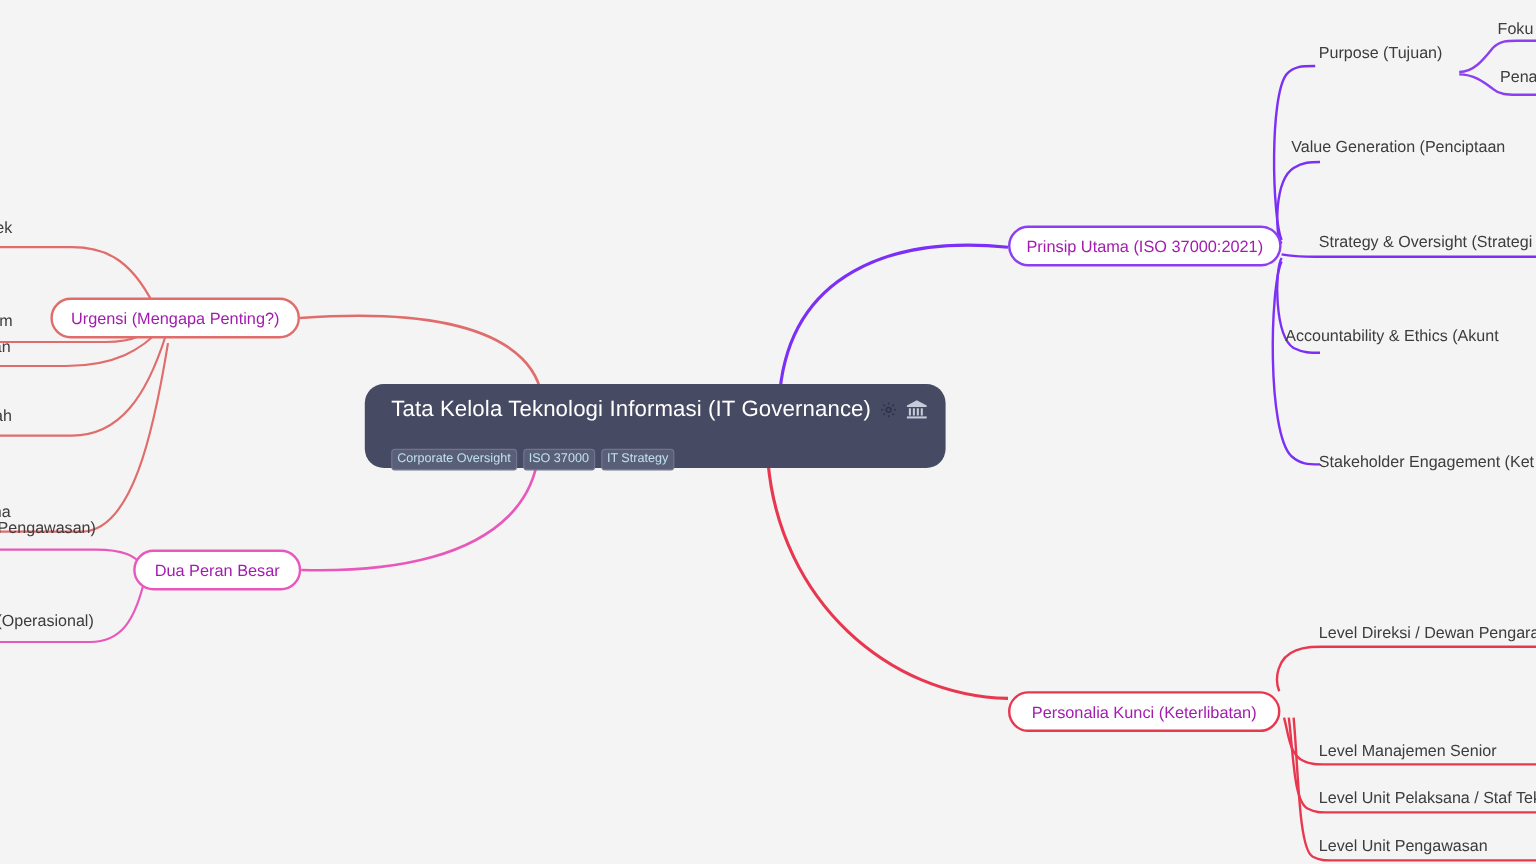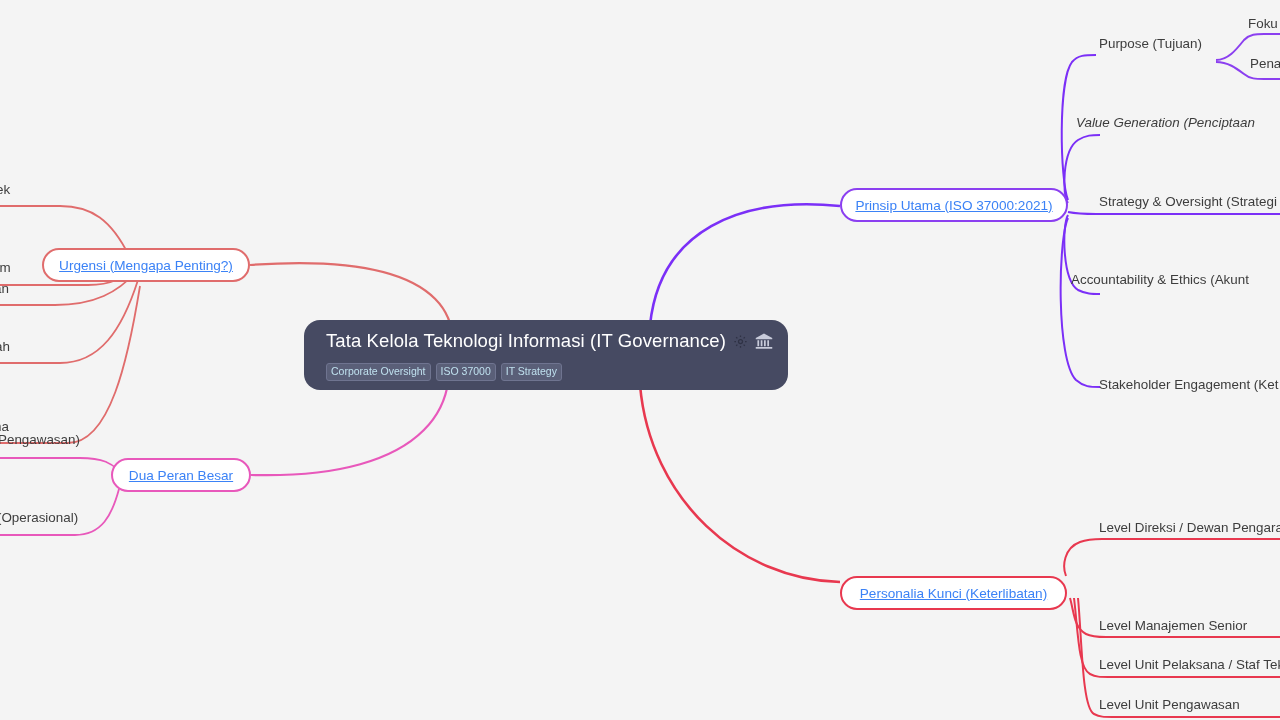--- a/index.html
+++ b/index.html
@@ -42,21 +42,21 @@
   .root-title {
     color: #ffffff;
     font-size: 18.5px;
     font-weight: 400;
     letter-spacing: .1px;
   }
   .root-icon { display: inline-flex; align-items: center; }
   .root-tags {
     display: flex;
     gap: 5px;
-    margin-top: 11px;
+    margin-top: 22px;
   }
   .tag {
     background: #5a5f78;
     color: #bfe0ee;
     border: 1px solid #6f7490;
     border-radius: 3px;
     font-size: 10.5px;
     line-height: 13px;
     padding: 1px 4px 2px 4px;
     white-space: nowrap;
@@ -64,27 +64,26 @@
 
   
   .pill {
     position: absolute;
     display: flex;
     align-items: center;
     justify-content: center;
     background: #ffffff;
     border-radius: 999px;
     border: 2px solid #888;
-    color: #3b82f6;
+    color: #a21caf;
     font-size: 13.6px;
     white-space: nowrap;
     z-index: 20;
     padding: 0 16px;
     height: 34px;
-    text-decoration: underline;
   }
   .pill.urgensi      { left: 42px;  top: 248px; width: 208px; border-color: #e06c6c; }
   .pill.dua-peran    { left: 111px; top: 458px; width: 140px; border-color: #e858bb; }
   .pill.prinsip      { left: 840px; top: 188px; width: 228px; border-color: #8b3ff0; }
   .pill.personalia   { left: 840px; top: 576px; width: 227px; border-color: #e8384f; }
 
   
   .leaf {
     position: absolute;
     font-size: 13.4px;
@@ -179,21 +178,21 @@
   <div class="leaf left" style="left:-5px; top:339px;">ah</div>
   <div class="leaf left" style="left:-6px; top:419px;">na</div>
 
   <div class="leaf left" style="left:-2px; top:432px;">Pengawasan)</div>
   <div class="leaf left" style="left:-3px; top:510px;">(Operasional)</div>
 
   <div class="leaf right" style="left:1099px; top:36px;">Purpose (Tujuan)</div>
   <div class="leaf right" style="left:1248px; top:16px;">Foku</div>
   <div class="leaf right" style="left:1250px; top:56px;">Pena</div>
 
-  <div class="leaf right" style="left:1076px; top:115px;font-style:italic;">Value Generation (Penciptaan</div>
+  <div class="leaf right" style="left:1076px; top:115px;">Value Generation (Penciptaan</div>
   <div class="leaf right" style="left:1099px; top:194px;">Strategy &amp; Oversight (Strategi</div>
   <div class="leaf right" style="left:1071px; top:272px;">Accountability &amp; Ethics (Akunt</div>
   <div class="leaf right" style="left:1099px; top:360px;margin-top:17px;">Stakeholder Engagement (Ket</div>
 
   <div class="leaf right" style="left:1099px; top:520px;">Level Direksi / Dewan Pengarah</div>
   <div class="leaf right" style="left:1099px; top:618px;">Level Manajemen Senior</div>
   <div class="leaf right" style="left:1099px; top:657px;">Level Unit Pelaksana / Staf Tek</div>
   <div class="leaf right" style="left:1099px; top:697px;">Level Unit Pengawasan</div>
 
 </div>

